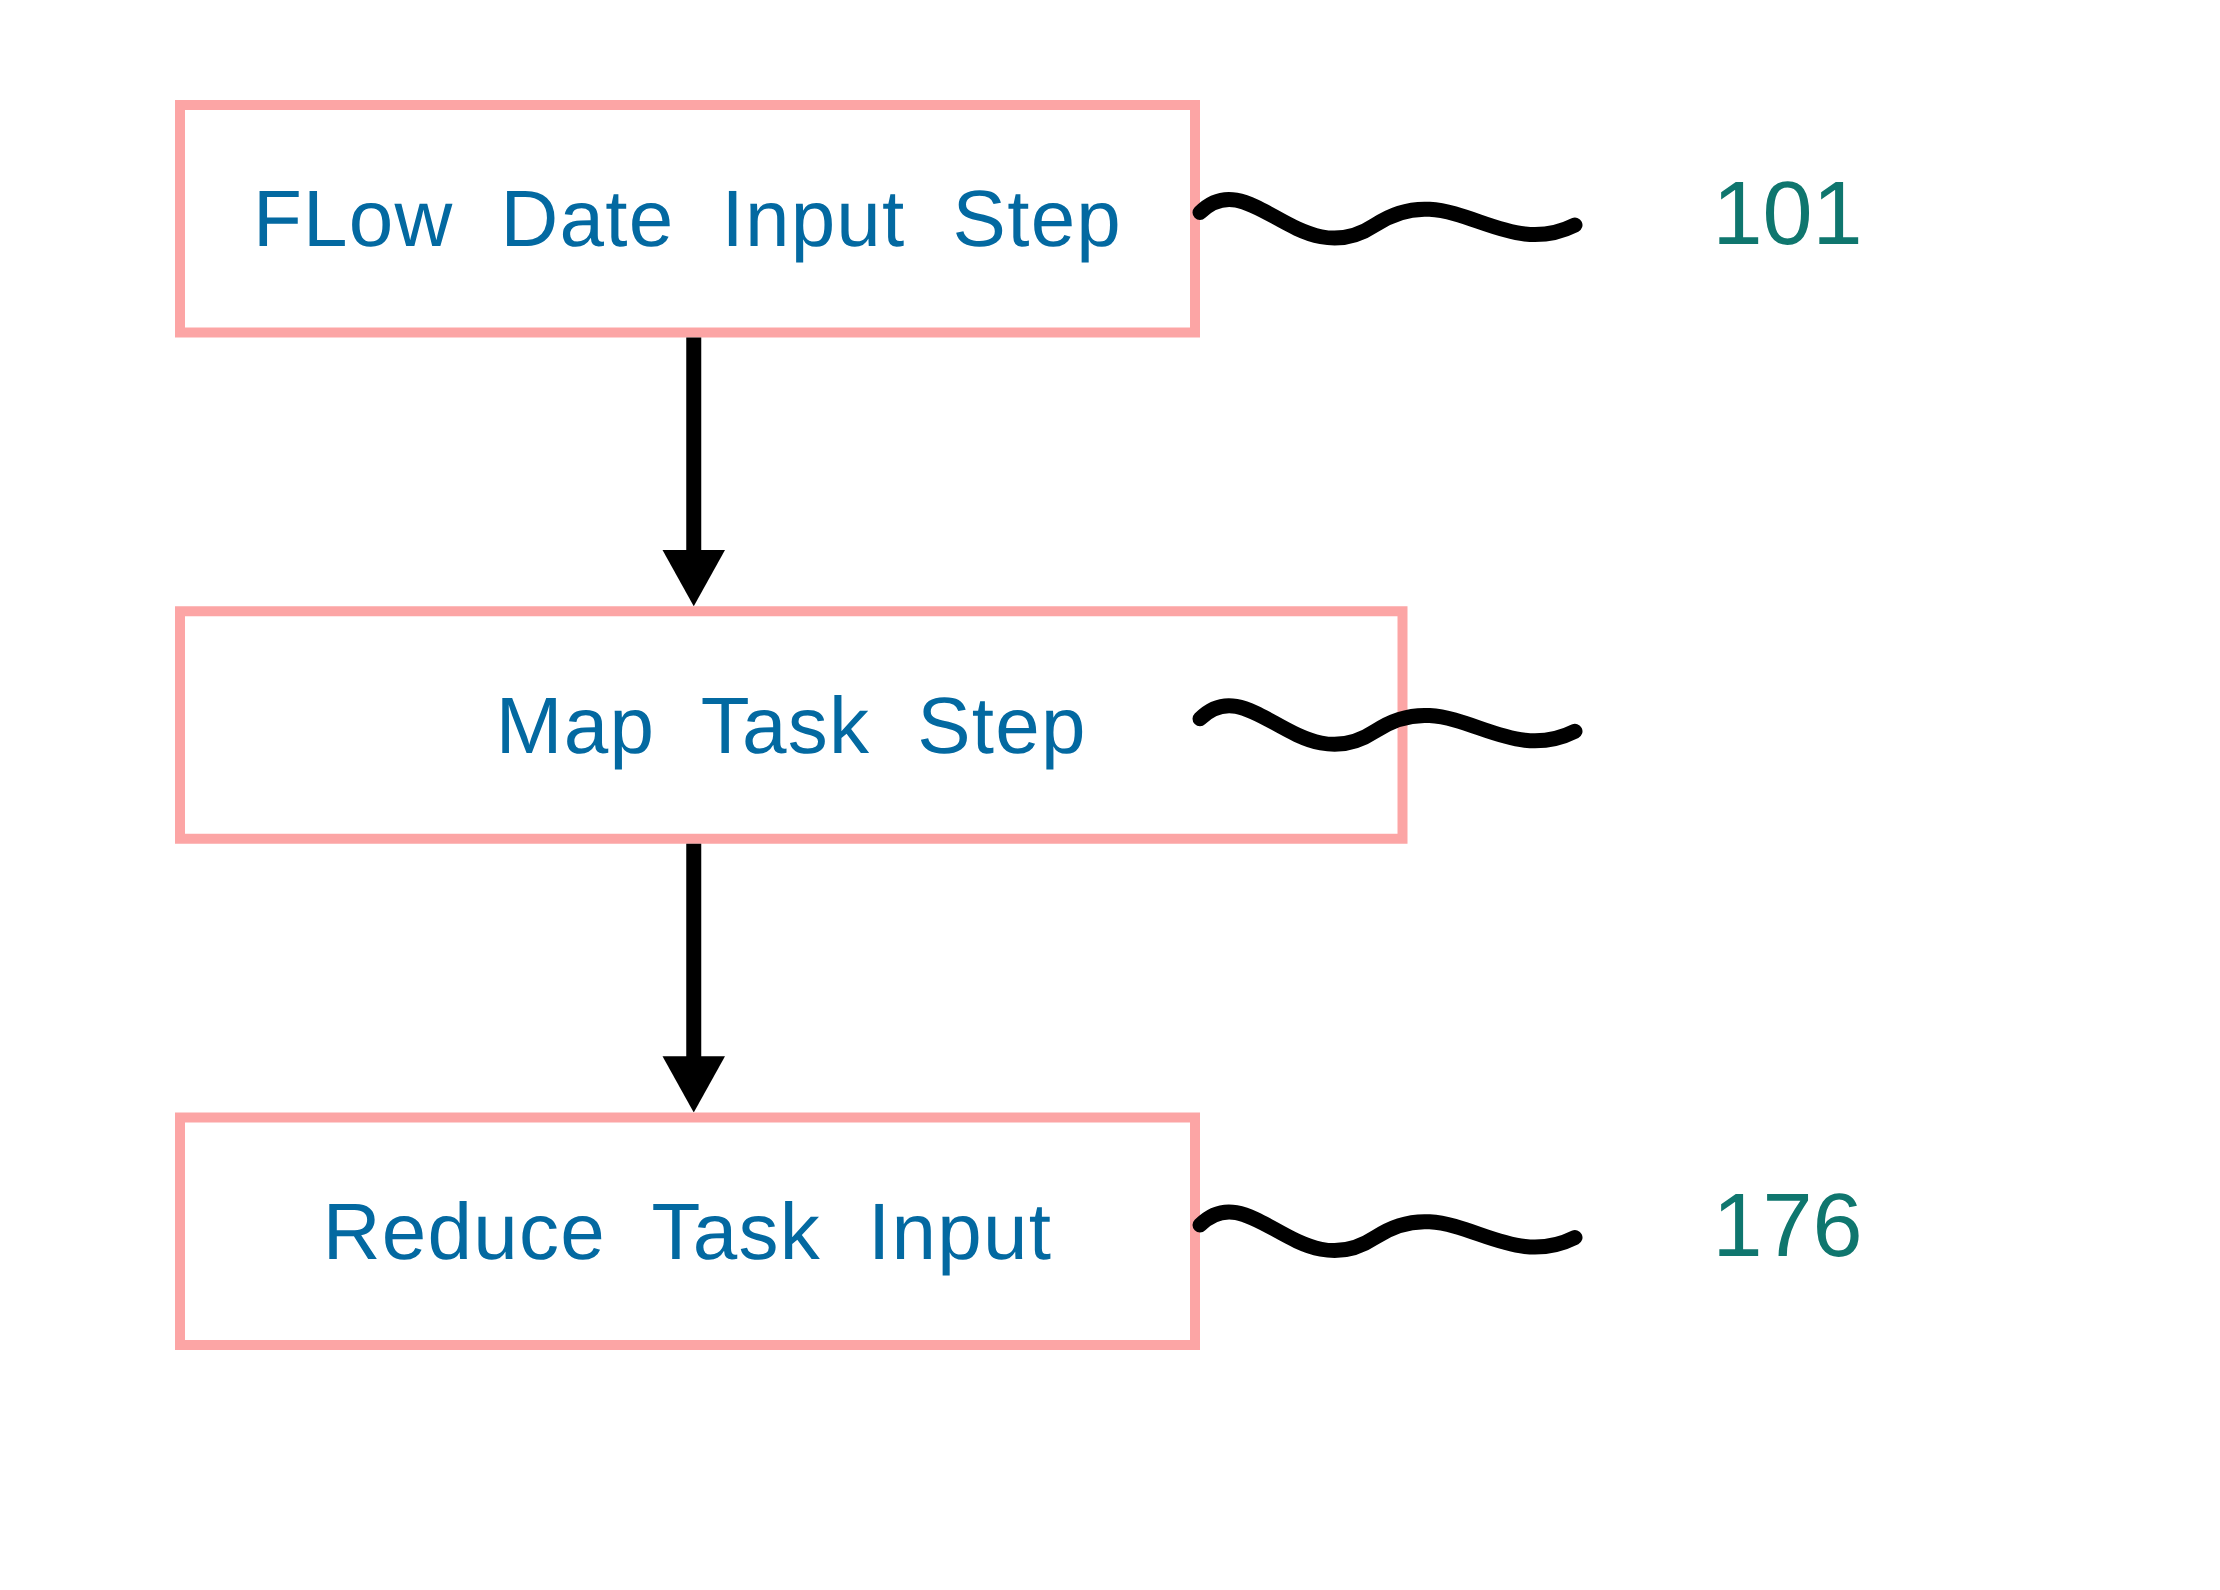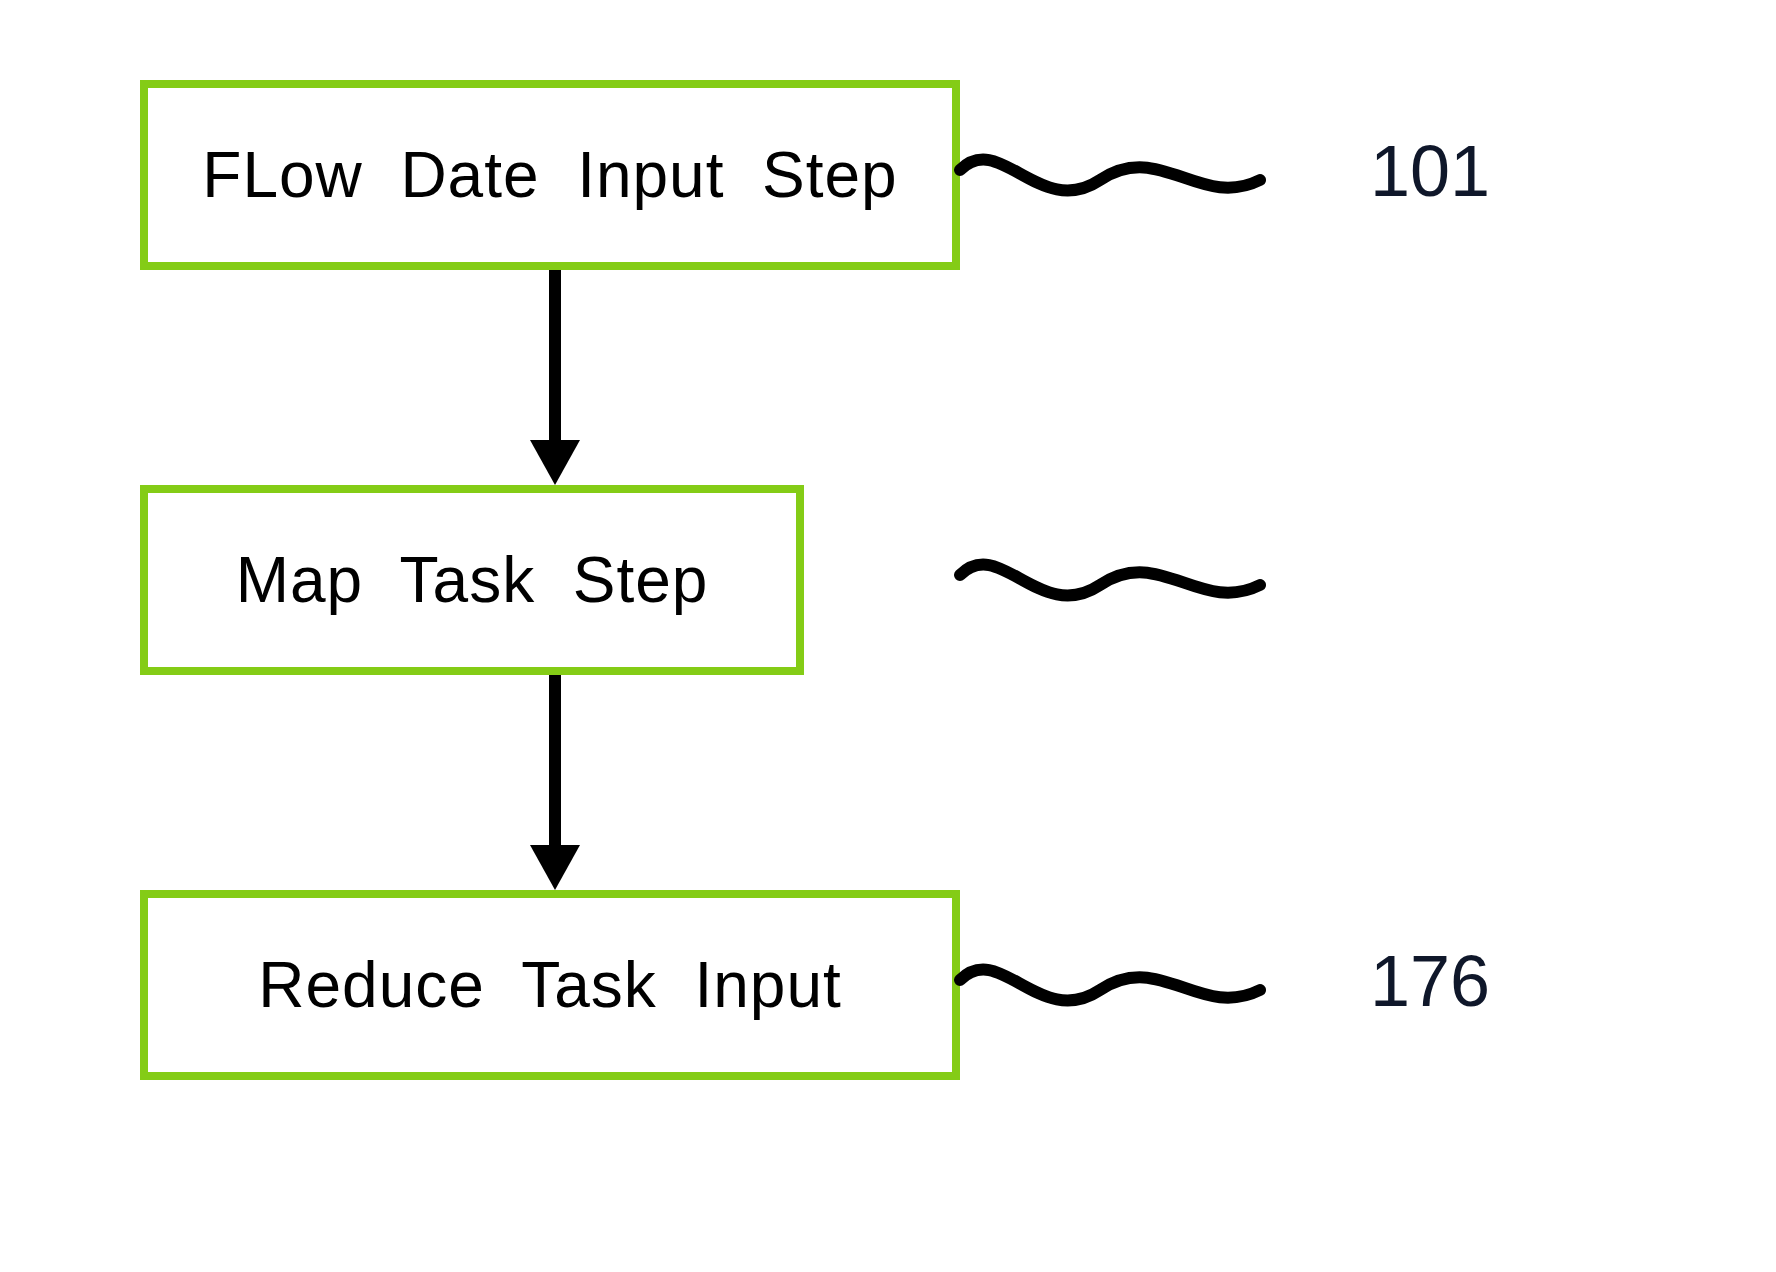--- a/index.html
+++ b/index.html
@@ -13,56 +13,56 @@
   }
   .canvas {
     position: absolute;
     left: 0;
     top: 0;
     width: 1776px;
     height: 1272px;
   }
   .box {
     position: absolute;
-    border: 8px solid #84cc16;
+    border: 8px solid #fca5a5;
     background: #fff;
     display: flex;
     align-items: center;
     justify-content: center;
     font-size: 64px;
-    color: #000000;
+    color: #0369a1;
     box-sizing: border-box;
     white-space: pre;
     letter-spacing: 1px;
   }
   .label {
     position: absolute;
     font-size: 72px;
-    color: #0f172a;
+    color: #0f766e;
   }
   svg.connector {
     position: absolute;
     overflow: visible;
   }
 </style>
 </head>
 <body>
 
 <div class="canvas">
 
   <div class="box" style="left:140px; top:80px; width:820px; height:190px;">
     <span>FLow  Date  Input  Step</span>
   </div>
 
   <svg class="connector" style="left:540px; top:270px; width:30px; height:220px;">
     <line x1="15" y1="0" x2="15" y2="175" stroke="#000" stroke-width="12"></line>
     <polygon points="15,215 -10,170 40,170" fill="#000"></polygon>
   </svg>
 
-  <div class="box" style="left:140px; top:485px; width:664px; height:190px;">
+  <div class="box" style="left:140px; top:485px; width:986px; height:190px;">
     <span>Map  Task  Step</span>
   </div>
 
   <svg class="connector" style="left:540px; top:675px; width:30px; height:220px;">
     <line x1="15" y1="0" x2="15" y2="175" stroke="#000" stroke-width="12"></line>
     <polygon points="15,215 -10,170 40,170" fill="#000"></polygon>
   </svg>
 
   <div class="box" style="left:140px; top:890px; width:820px; height:190px;">
     <span>Reduce  Task  Input</span>

